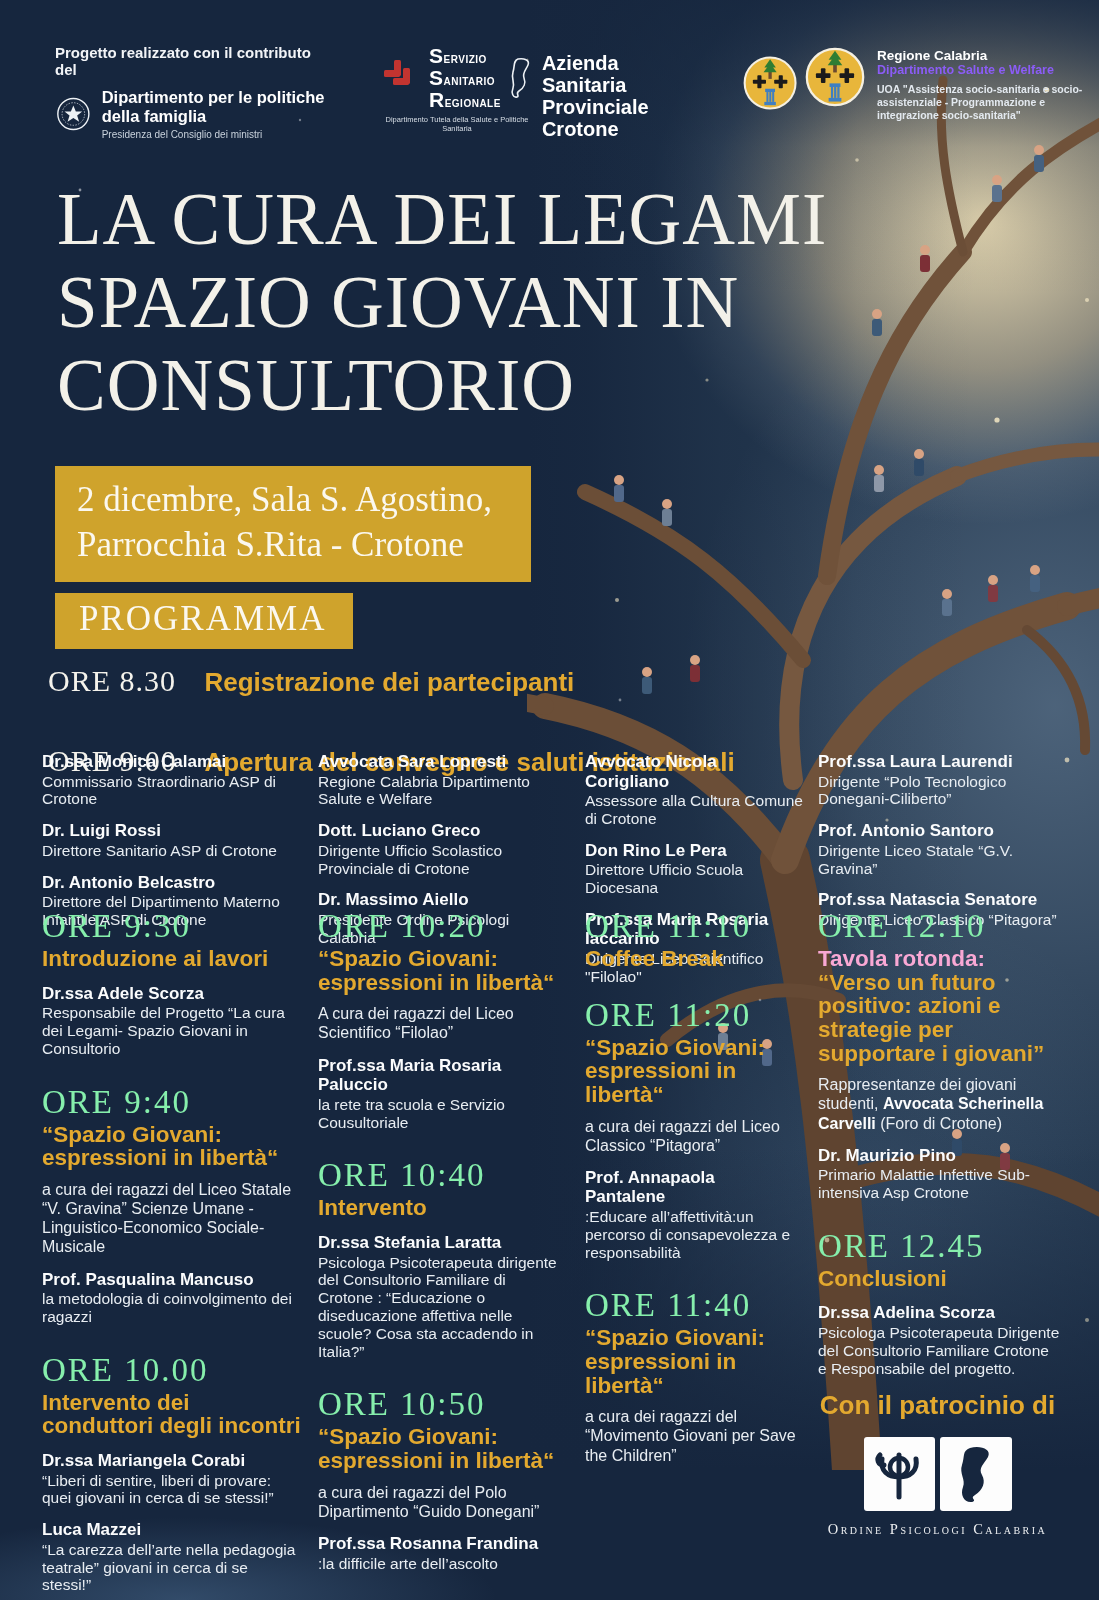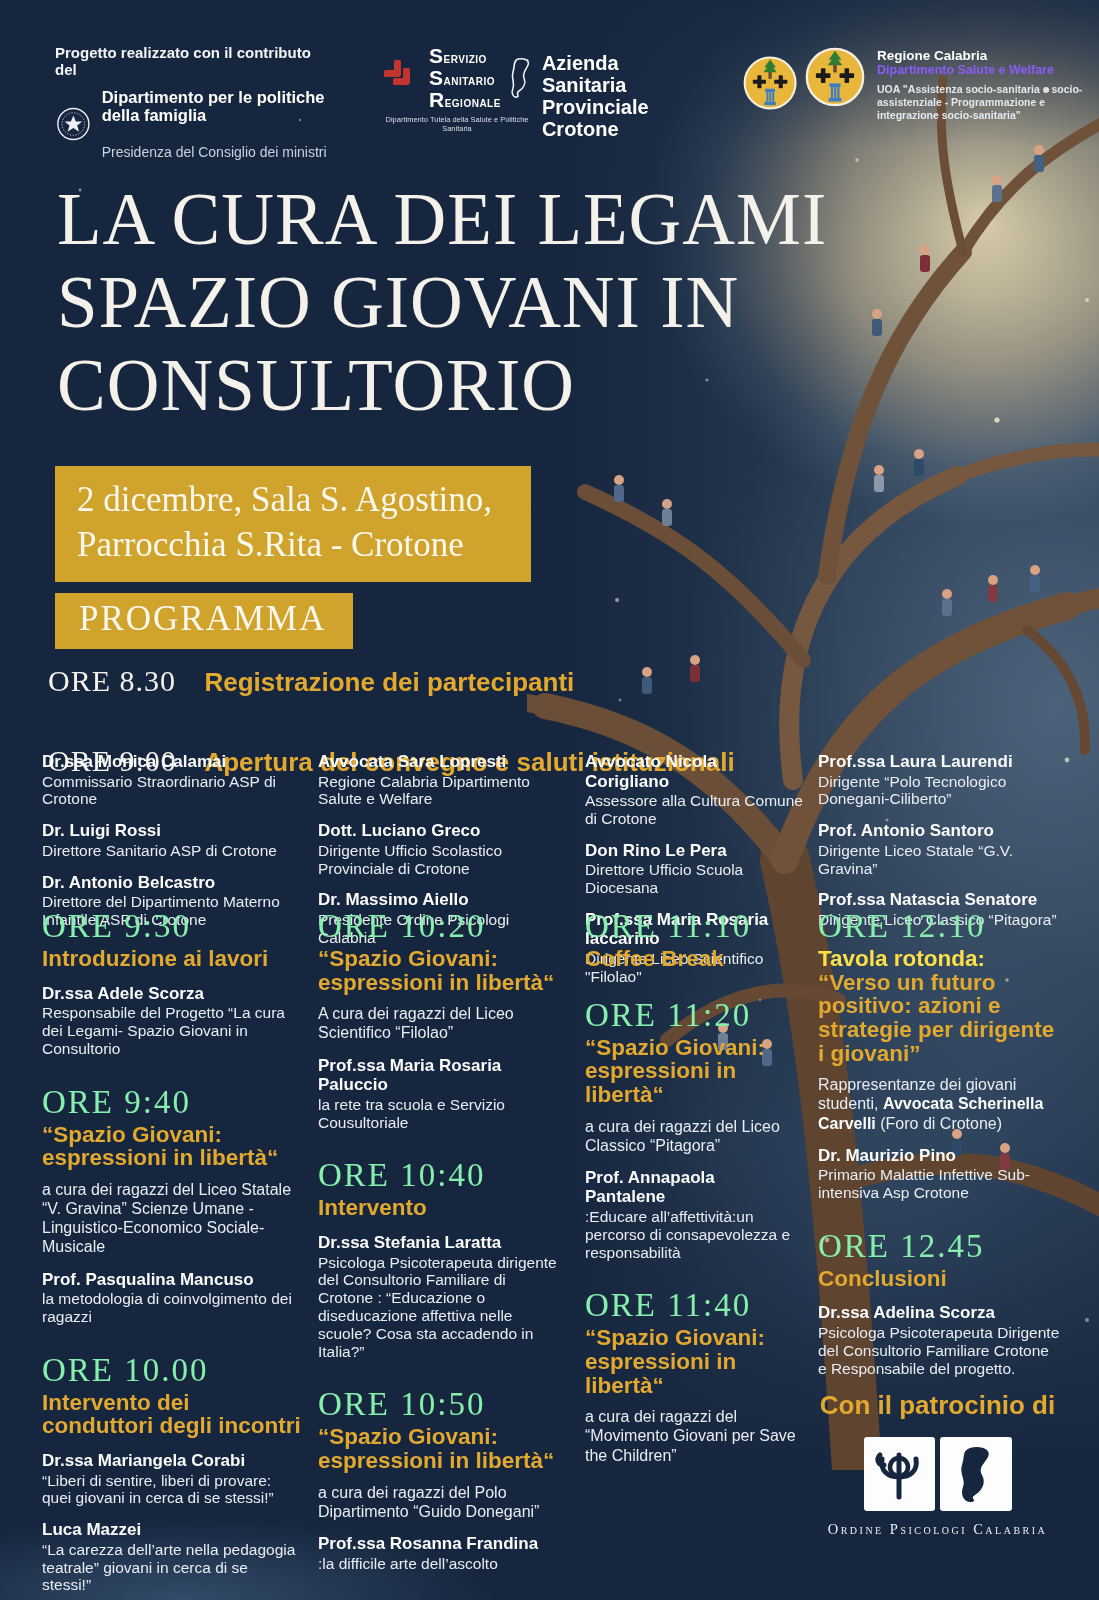--- a/index.html
+++ b/index.html
@@ -25,21 +25,21 @@
   
   .content{position:absolute;inset:0;z-index:2;color:#EDF1F5;}
   .serif{font-family:"Liberation Serif","DejaVu Serif",serif;}
 
   
   .logos{position:absolute;top:44px;left:55px;right:22px;display:flex;align-items:flex-start;}
   .contrib{width:300px;}
   .contrib-label{font-size:15px;font-weight:700;color:#F2F4F7;margin-bottom:10px;}
   .contrib-row{display:flex;align-items:center;gap:10px;}
   .contrib-name{font-size:16.5px;font-weight:700;line-height:1.12;color:#FFFFFF;}
-  .contrib-sub{font-size:14px;color:#C9D2DC;margin-top:19px;}
+  .contrib-sub{font-size:10px;color:#C9D2DC;margin-top:4px;}
 
   .ssr-group{display:flex;align-items:flex-start;gap:8px;margin-left:46px;width:415px;}
   .ssr-left{display:flex;gap:7px;align-items:center;}
   .ssr-words{line-height:1;}
   .ssr-word{font-size:10px;font-weight:700;letter-spacing:.5px;color:#fff;text-transform:uppercase;margin:1px 0;}
   .ssr-word::first-letter{font-size:21px;}
   .ssr-sub{font-size:7.5px;color:#D7DEE6;margin-top:4px;width:150px;text-align:center;line-height:1.25;}
   .asp-name{font-size:20px;font-weight:700;line-height:1.1;color:#fff;width:235px;margin-top:8px;}
   .asp-l{display:block;}
   .seal{margin-top:6px;}
@@ -72,21 +72,21 @@
   .grid4{position:absolute;left:42px;display:grid;grid-template-columns:276px 267px 233px 262px;}
   .speakers{top:752px;}
   .persons .person{margin-bottom:13px;padding-right:14px;}
   .pname{font-size:17px;font-weight:700;color:#FBFCFD;line-height:1.15;}
   .prole{font-size:15.5px;color:#E8EDF2;line-height:1.15;margin-top:1px;}
 
   .program{top:908px;}
   .pcol{padding-right:16px;}
   .time{font-size:33px;color:#86efac;letter-spacing:2px;margin-top:26px;margin-bottom:2px;}
   .stitle{font-size:22.5px;font-weight:700;line-height:1.05;color:#E3A92F;}
-  .stitle.white{color:#fde047;}
+  .stitle.white{color:#f9a8d4;}
   .note{font-size:16px;color:#E8EDF2;line-height:1.2;margin:10px 0 0 0;}
   .note b{color:#FBFCFD;}
   .session .person{margin-top:13px;padding-right:4px;}
   .session:first-child .time{margin-top:0;}
 
   
   .footer{position:absolute;left:795px;top:1390px;width:285px;text-align:center;}
   .patrocinio{font-size:26px;font-weight:700;color:#E3A92F;}
   .psi-logo{width:148px;height:74px;margin:16px auto 10px auto;display:flex;gap:5px;}
   .psi-panel{background:#FDFDFD;flex:1;border-radius:3px;display:flex;align-items:center;justify-content:center;}
@@ -478,21 +478,21 @@
           <div class="time serif">ORE 11:40</div>
           <div class="stitle">“Spazio Giovani: espressioni in libertà“</div>
           <p class="note">a cura dei ragazzi  del “Movimento Giovani per Save the Children”</p>
         </div>
       </div>
 
       <div class="pcol">
         <div class="session">
           <div class="time serif">ORE 12:10</div>
           <div class="stitle white">Tavola rotonda:</div>
-          <div class="stitle">“Verso un futuro positivo: azioni e strategie per dirigente i giovani”</div>
+          <div class="stitle">“Verso un futuro positivo: azioni e strategie per supportare i giovani”</div>
           <p class="note"><span>Rappresentanze dei giovani studenti, </span><b>Avvocata Scherinella Carvelli</b><span> (Foro di Crotone)</span></p>
           <div class="person">
             <div class="pname">Dr. Maurizio Pino</div>
             <div class="prole">Primario Malattie Infettive Sub-intensiva Asp Crotone</div>
           </div>
         </div>
         <div class="session">
           <div class="time serif">ORE 12.45</div>
           <div class="stitle">Conclusioni</div>
           <div class="person">

